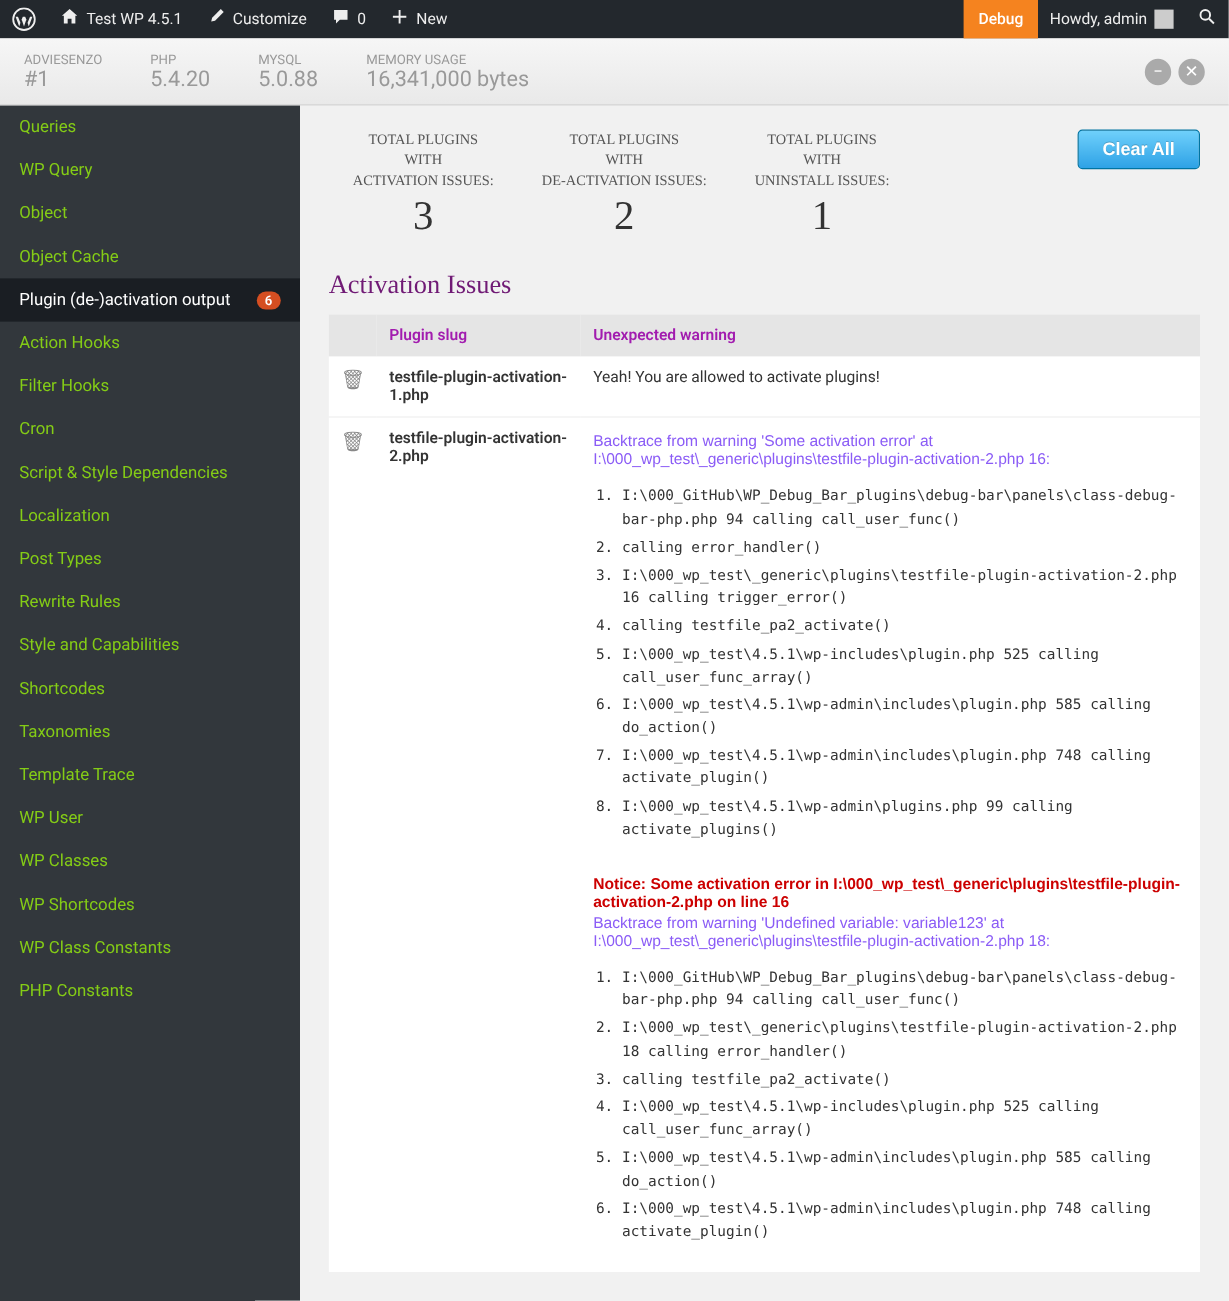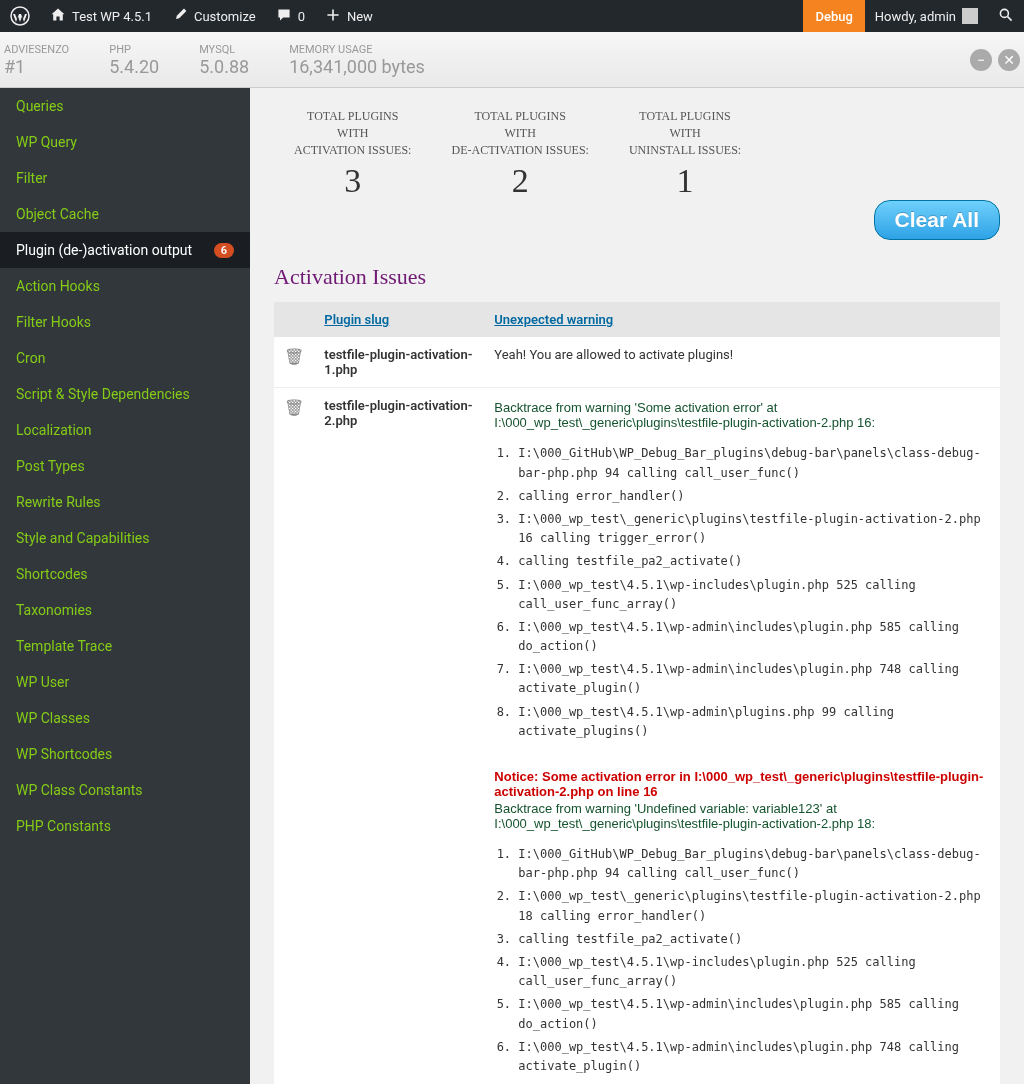--- a/index.html
+++ b/index.html
@@ -8,60 +8,60 @@
 
 .admin-bar { background: #23282d; color: #eee; height: 32px; display: flex; align-items: center; font-size: 13px; }
 .admin-bar-left { display: flex; align-items: center; flex: 1; }
 .admin-bar-item { padding: 0 10px; height: 16px; display: flex; align-items: center; color: #eee; cursor: pointer; gap: 6px; }
 .admin-bar-right { display: flex; align-items: center; }
 .debug-btn { background: #f5831f; color: #fff; height: 32px; padding: 0 12px; display: flex; align-items: center; font-weight: 500; cursor: pointer; }
 .avatar { width: 16px; height: 16px; background: #ccc; display: inline-block; }
 .wp-logo { width: 20px; height: 20px; }
 
 
-.debug-info-bar { background: linear-gradient(#f6f6f6, #e9e9e9); border-bottom: 1px solid #ccc; height: 56px; display: flex; align-items: center; padding: 0 4px; color: #888; }
+.debug-info-bar { background: linear-gradient(#f6f6f6, #e9e9e9); border-bottom: 1px solid #ccc; height: 56px; display: flex; align-items: center; padding: 0 20px; color: #888; }
 .debug-metric { margin-right: 40px; }
 .debug-metric-label { font-size: 11px; text-transform: uppercase; color: #999; }
 .debug-metric-value { font-size: 18px; color: #999; }
 .debug-info-right { margin-left: auto; display: flex; gap: 6px; }
 .circle-btn { width: 22px; height: 22px; border-radius: 50%; background: #aaa; color: #fff; display: flex; align-items: center; justify-content: center; cursor: pointer; font-size: 14px; }
 
 
 .main-area { display: flex; height: calc(1084px - 32px - 56px); }
 .sidebar { width: 250px; background: #32373c; color: #eee; overflow-y: auto; }
 .sidebar-item { padding: 10px 16px; cursor: pointer; font-size: 14px; color: #84cc16; display: flex; align-items: center; justify-content: space-between; }
 .sidebar-item.active { background: #1a1e23; color: #fff; }
 .badge { background: #d54e21; color: #fff; border-radius: 10px; padding: 1px 7px; font-size: 11px; font-weight: 600; }
 
 .content { flex: 1; background: #f1f1f1; overflow-y: auto; padding: 20px 24px; position: relative; }
 
 
-.stats-row { display: flex; align-items: flex-start; margin-bottom: 24px; flex-direction: column; }
+.stats-row { display: flex; align-items: flex-start; margin-bottom: 24px; }
 .stat-box { text-align: center; padding: 0 20px; flex: 0 0 auto; }
 .stat-label { font-size: 12px; color: #555; font-family: Georgia, serif; text-transform: uppercase; line-height: 1.4; }
 .stat-value { font-size: 34px; font-family: Georgia, serif; color: #333; margin-top: 4px; }
-.clear-all-btn { margin-left: auto; background: linear-gradient(#6fd0fb, #2ea2e6); border: 1px solid #0074a2; color: #fff; font-size: 21px; padding: 7px 20px; border-radius: 16px; cursor: pointer; font-weight: 600; text-shadow: 0 -1px 0 rgba(0,0,0,0.2); }
+.clear-all-btn { margin-left: auto; background: linear-gradient(#6fd0fb, #2ea2e6); border: 1px solid #0074a2; color: #fff; font-size: 15px; padding: 7px 20px; border-radius: 4px; cursor: pointer; font-weight: 600; text-shadow: 0 -1px 0 rgba(0,0,0,0.2); }
 
 h2.section-title { font-family: Georgia, serif; font-size: 22px; font-weight: normal; color: #701a75; margin-bottom: 12px; }
 
 
 .issues-table { width: 100%; border-collapse: collapse; background: #fff; }
-.issues-table thead th { background: #e5e5e5; text-align: left; padding: 10px; font-size: 13px; font-weight: 600; color: #0369a1; text-decoration: underline; }
+.issues-table thead th { background: #e5e5e5; text-align: left; padding: 10px; font-size: 13px; font-weight: 600; color: #a21caf; }
 .issues-table tbody td { padding: 10px; vertical-align: top; font-size: 13px; border-top: 1px solid #eee; }
 .issues-table tbody tr:first-child td { border-top: none; }
 .trash-icon { color: #888; cursor: pointer; font-size: 16px; }
 .slug-cell { font-weight: 600; color: #333; width: 170px; }
 .trash-cell { width: 40px; text-align: center; }
 
 .backtrace { font-family: Menlo, Consolas, monospace; font-size: 12px; color: #333; }
 .backtrace ol { padding-left: 24px; margin: 14px 0; }
 .backtrace ol li { margin-bottom: 4px; line-height: 1.6; }
 .notice-line { color: #cc0000; font-weight: 600; font-family: -apple-system, sans-serif; font-size: 13px; margin-top: 28px; }
 .notice-line .bold { font-weight: 700; }
-.backtrace-intro { font-family: -apple-system, sans-serif; font-size: 13px; color: #14532d; margin-top: 2px; }
+.backtrace-intro { font-family: -apple-system, sans-serif; font-size: 13px; color: #8b5cf6; margin-top: 2px; }
 
 
 .content::-webkit-scrollbar { width: 14px; }
 .content::-webkit-scrollbar-track { background: #eee; }
 .content::-webkit-scrollbar-thumb { background: #bbb; border-radius: 2px; }
 </style>
 </head>
 <body>
 
 <div class="admin-bar">
@@ -149,21 +149,21 @@
 
 <div class="main-area">
   <div class="sidebar" id="sidebar">
       <div class="sidebar-item">
         <span>Queries</span>
       </div>
       <div class="sidebar-item">
         <span>WP Query</span>
       </div>
       <div class="sidebar-item">
-        <span>Filter</span>
+        <span>Object</span>
       </div>
       <div class="sidebar-item">
         <span>Object Cache</span>
       </div>
       <div class="sidebar-item active">
         <span>Plugin (de-)activation output</span>
         <span class="badge">6</span>
       </div>
       <div class="sidebar-item">
         <span>Action Hooks</span>

